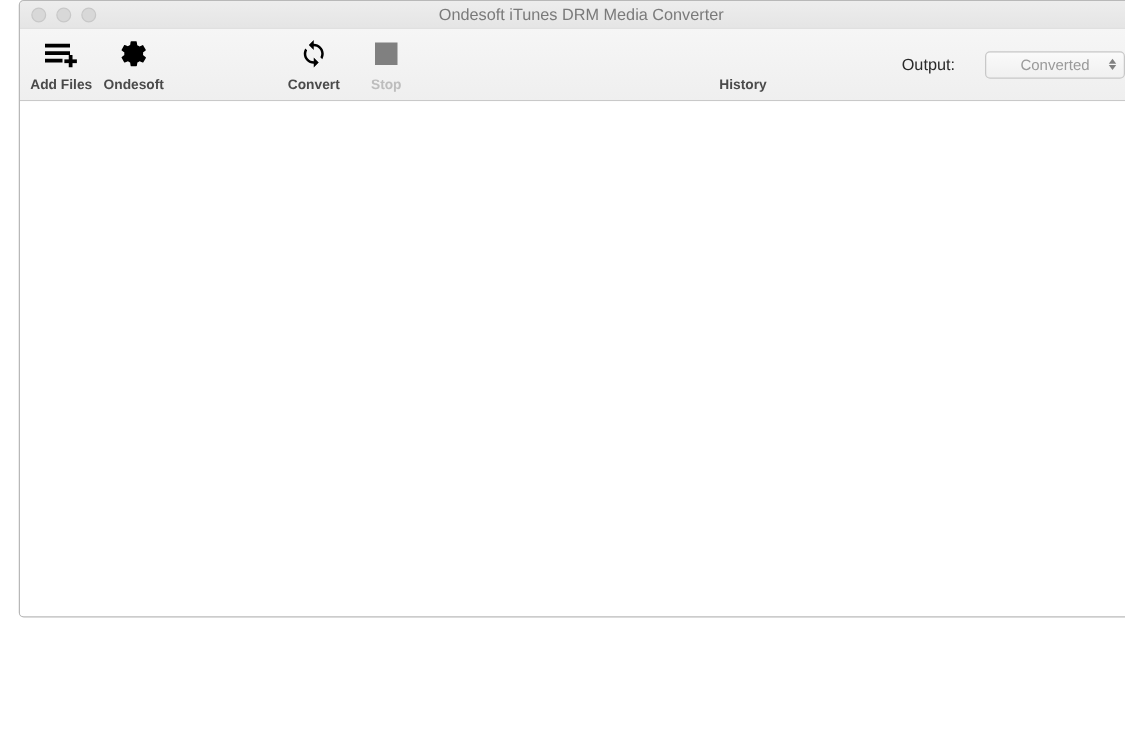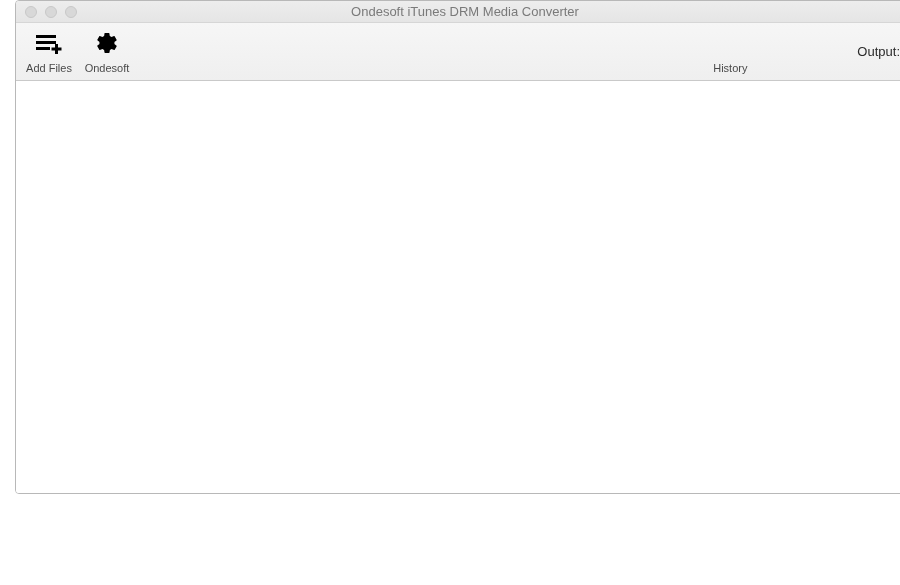--- a/index.html
+++ b/index.html
@@ -76,20 +76,21 @@
     }
     .toolbar-item {
       display: flex;
       flex-direction: column;
       align-items: center;
       justify-content: flex-end;
       width: 54px;
       height: 52px;
       cursor: default;
       padding-bottom: 4px;
+      font-weight: bold;
     }
     .toolbar-item .icon-wrap {
       height: 30px;
       display: flex;
       align-items: center;
       justify-content: center;
     }
     .toolbar-item .label {
       font-size: 11px;
       color: #4a4a4a;
@@ -194,34 +195,58 @@
       <div class="toolbar-item">
         <div class="icon-wrap">
           <svg width="24" height="24" viewBox="0 0 24 24">
             <path fill="#000" d="M12,8a4,4 0 1,0 0,8a4,4 0 1,0 0,-8 M19.4,13c0-0.3,0.1-0.7,0.1-1s0-0.7-0.1-1l2.1-1.6c0.2-0.1,0.2-0.4,0.1-0.6l-2-3.5 c-0.1-0.2-0.4-0.3-0.6-0.2l-2.5,1c-0.5-0.4-1.1-0.7-1.7-1l-0.4-2.6C14.4,2.2,14.2,2,14,2h-4C9.8,2,9.6,2.2,9.5,2.4L9.1,5 c-0.6,0.2-1.2,0.6-1.7,1l-2.5-1C4.7,4.9,4.4,5,4.3,5.2l-2,3.5C2.2,8.9,2.2,9.2,2.4,9.3L4.5,11c0,0.3-0.1,0.7-0.1,1s0,0.7,0.1,1 l-2.1,1.6c-0.2,0.1-0.2,0.4-0.1,0.6l2,3.5c0.1,0.2,0.4,0.3,0.6,0.2l2.5-1c0.5,0.4,1.1,0.7,1.7,1l0.4,2.6C9.6,21.8,9.8,22,10,22h4 c0.2,0,0.4-0.2,0.5-0.4l0.4-2.6c0.6-0.2,1.2-0.6,1.7-1l2.5,1c0.2,0.1,0.5,0,0.6-0.2l2-3.5c0.1-0.2,0.1-0.5-0.1-0.6L19.4,13z M12,15.5c-1.9,0-3.5-1.6-3.5-3.5s1.6-3.5,3.5-3.5s3.5,1.6,3.5,3.5S13.9,15.5,12,15.5z"></path>
           </svg>
         </div>
         <div class="label">Ondesoft</div>
       </div>
     </div>
 
+    <div class="toolbar-group-mid">
+      <div class="toolbar-item">
+        <div class="icon-wrap">
+          <svg width="24" height="24" viewBox="0 0 24 24">
+            <path fill="#000" d="M12,4V1L8,5l4,4V6c3.3,0,6,2.7,6,6c0,1-0.3,2-0.7,2.8l1.5,1.5C19.5,15,20,13.6,20,12C20,7.6,16.4,4,12,4z M12,18 c-3.3,0-6-2.7-6-6c0-1,0.3-2,0.7-2.8L5.2,7.7C4.5,9,4,10.4,4,12c0,4.4,3.6,8,8,8v3l4-4l-4-4V18z"></path>
+          </svg>
+        </div>
+        <div class="label">Convert</div>
+      </div>
+
+      <div class="toolbar-item disabled">
+        <div class="icon-wrap">
+          <div class="stop-square"></div>
+        </div>
+        <div class="label">Stop</div>
+      </div>
+    </div>
 
     <div class="flex-spacer"></div>
 
     <div class="toolbar-item history-wrap">
       <div class="icon-wrap">
         <svg width="26" height="24" viewBox="0 0 26 24">
           <path fill="#000" d="M14.5,3C9.8,3,6,6.8,6,11.5H3l4,4l4-4H8c0-3.6,2.9-6.5,6.5-6.5S21,7.9,21,11.5S18.1,18,14.5,18 c-1.8,0-3.4-0.7-4.6-1.9l-1.4,1.4C10,19,12.1,20,14.5,20c4.7,0,8.5-3.8,8.5-8.5S19.2,3,14.5,3z"></path>
           <path fill="#000" d="M14,8v4.2l3.5,2.1l0.8-1.3L15.5,11.4V8H14z"></path>
         </svg>
       </div>
       <div class="label">History</div>
     </div>
 
     <div class="output-group">
       <span class="output-label">Output:</span>
+      <div class="output-select">
+        <span>Converted</span>
+        <div class="stepper">
+          <div class="up"></div>
+          <div class="down"></div>
+        </div>
+      </div>
     </div>
 
   </div>
 
   <div class="content-area"></div>
 
 </div>
 
 </body></html>

